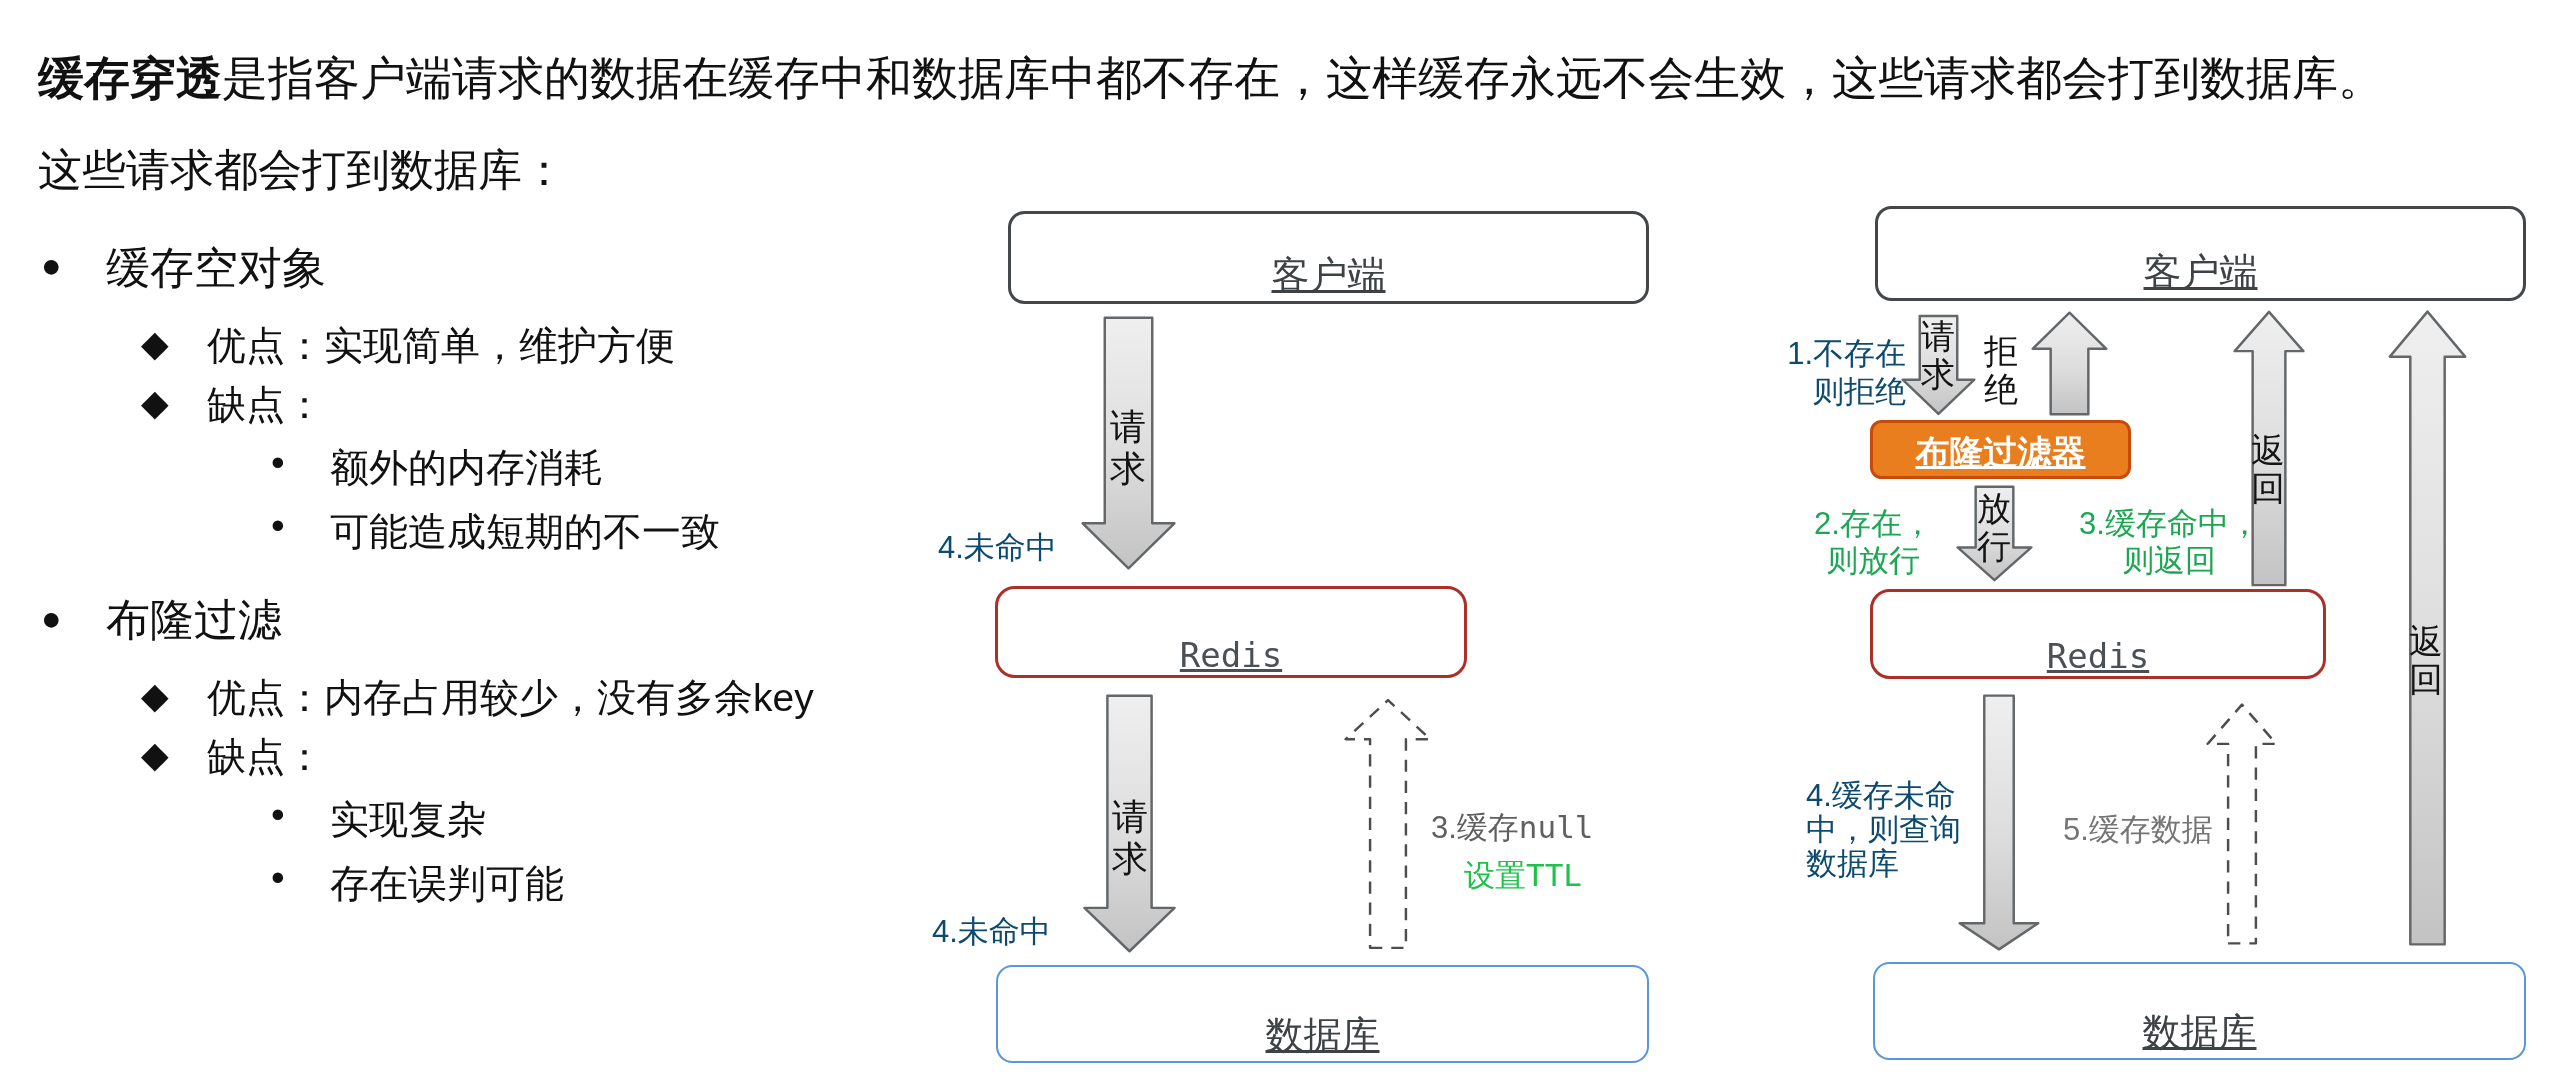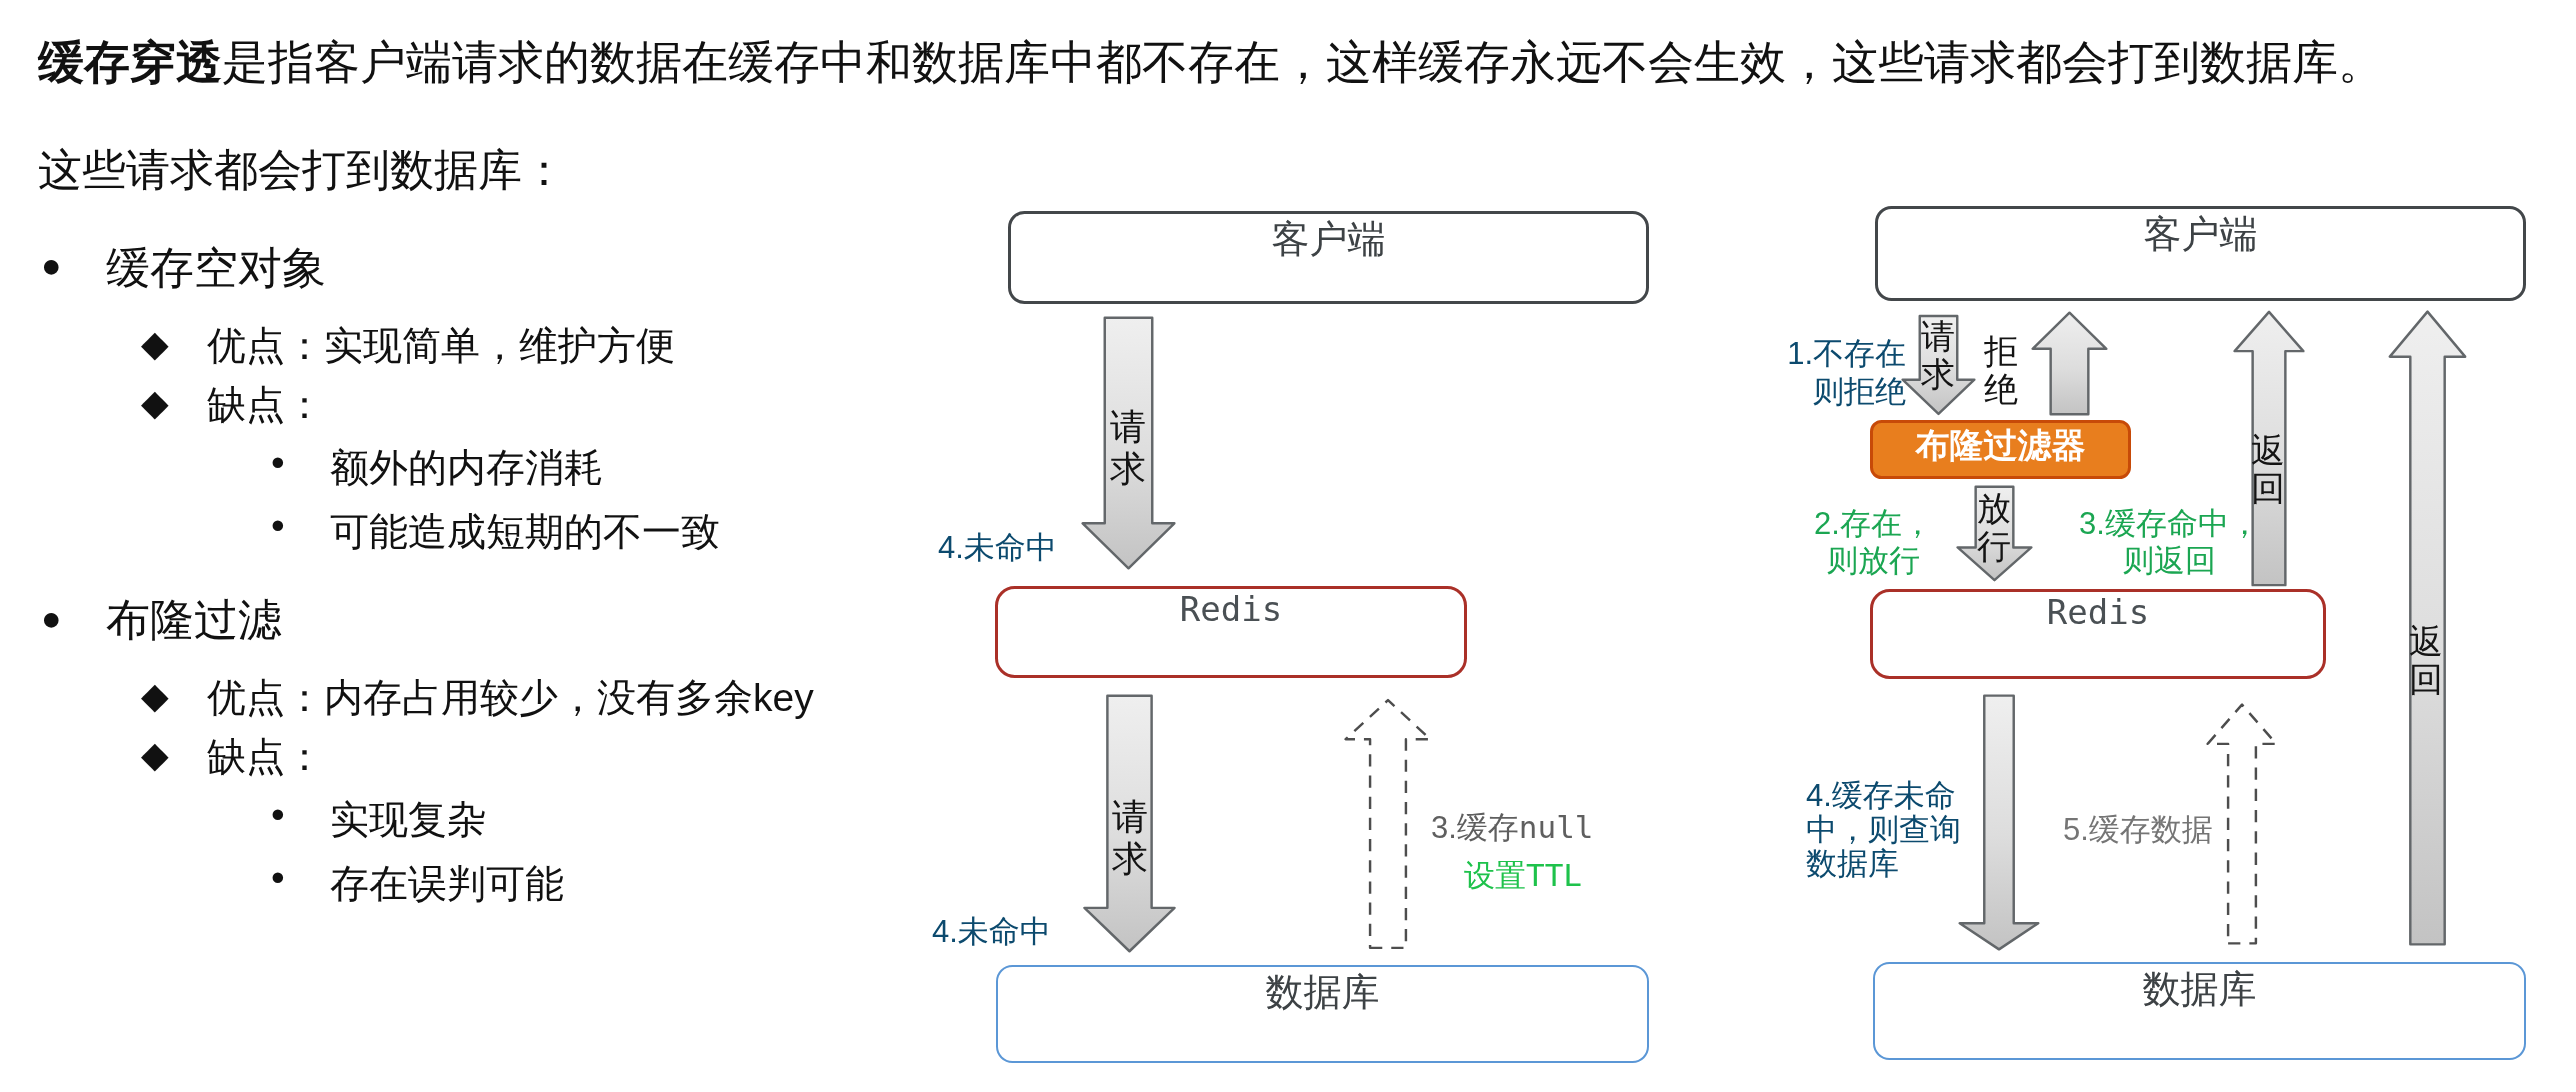--- a/index.html
+++ b/index.html
@@ -9,22 +9,22 @@
   
   .h1{font-size:46px;line-height:1.15;color:#111;white-space:nowrap;}
   .h1 .term{font-weight:bold;}
   .h2{font-size:44px;color:#111;white-space:nowrap;}
   .li-main{font-size:44px;color:#111;white-space:nowrap;}
   .li-sub{font-size:39px;color:#111;white-space:nowrap;}
   .b-disc{font-size:34px;color:#111;}
   .b-diamond{font-size:36px;color:#111;}
   .b-dot{font-size:39px;color:#111;}
   
-  .node{position:absolute;background:#fff;display:flex;align-items:flex-start;justify-content:center;
-        font-size:38px;color:#3d4245;border-radius:16.4px;box-sizing:border-box;}
+  .node{position:absolute;background:#fff;display:flex;align-items:flex-end;justify-content:center;
+        font-size:38px;color:#3d4245;border-radius:16.4px;box-sizing:border-box;text-decoration:underline;}
   .n-client{border:3.3px solid #43474a;}
   .n-redis{border:3.3px solid #aa3028;border-radius:19.7px;
            font-family:"DejaVu Sans Mono","Liberation Mono",monospace;font-size:34px;color:#4a5054;}
   .n-db{border:2.5px solid #5b97d6;}
   .n-bloom{background:#e87e1e;border:3.3px solid #c74a08;border-radius:11.5px;
            color:#ffffff;font-weight:bold;font-size:34px;}
   
   .vlabel{position:absolute;width:1em;font-size:36px;line-height:1.16;text-align:center;
           word-break:break-all;color:#141414;}
   .vlabel.sm{font-size:34px;line-height:1.12;}
@@ -49,21 +49,21 @@
 <svg width="0" height="0" style="position:absolute">
   <defs>
     <linearGradient id="agrad" x1="0" y1="0" x2="0" y2="1">
       <stop offset="0%" stop-color="#efefef"></stop>
       <stop offset="55%" stop-color="#dddddd"></stop>
       <stop offset="100%" stop-color="#c3c3c3"></stop>
     </linearGradient>
   </defs>
 </svg>
 
-<div class="abs h1" style="left:38px;top:36px;">
+<div class="abs h1" style="left:38px;top:52px;">
   <span class="term">缓存穿透</span><span>是指客户端请求的数据在缓存中和数据库中都不存在，这样缓存永远不会生效，这些请求都会打到数据库。</span>
 </div>
 <div class="abs h2" style="left:38px;top:141px;">这些请求都会打到数据库：</div>
 
 <span class="abs b-disc" style="left:41px;top:246px;">●</span>
 <div class="abs li-main" style="left:106px;top:239px;">缓存空对象</div>
 <span class="abs b-diamond" style="left:141px;top:323px;">◆</span>
 <div class="abs li-sub" style="left:207px;top:319px;">优点：实现简单，维护方便</div>
 <span class="abs b-diamond" style="left:141px;top:382px;">◆</span>
 <div class="abs li-sub" style="left:207px;top:378px;">缺点：</div>

